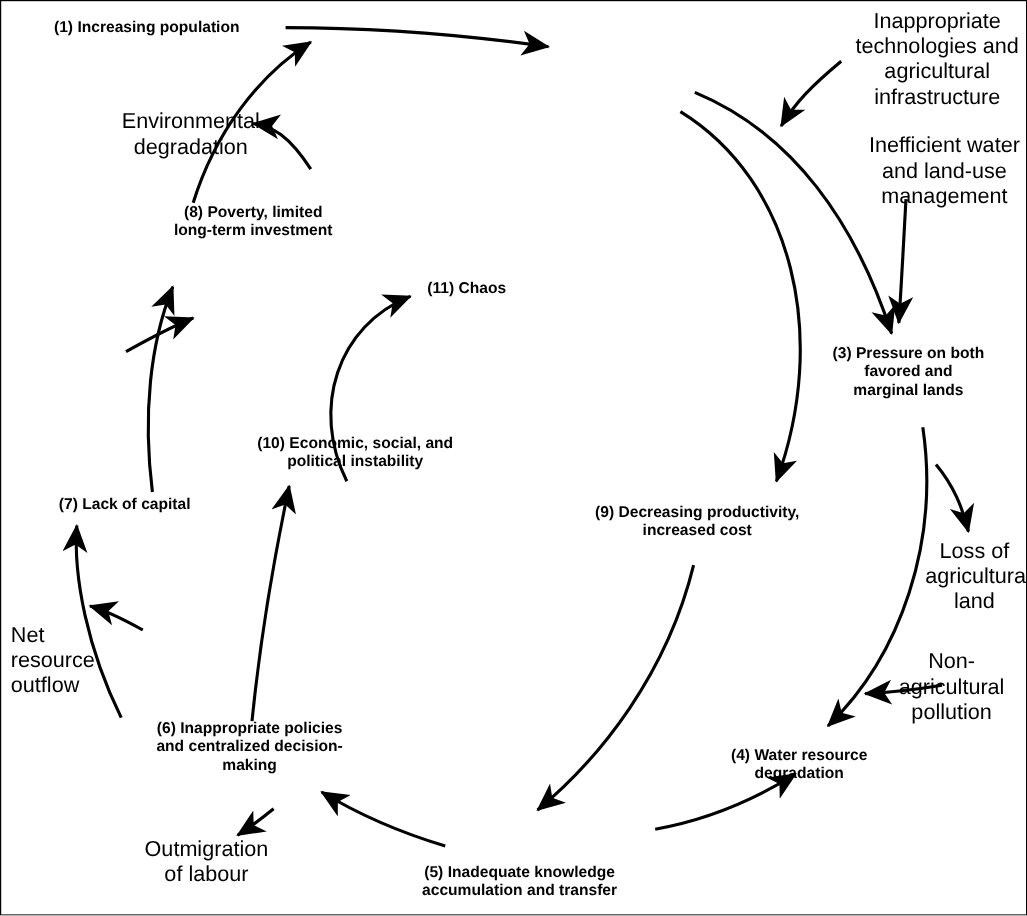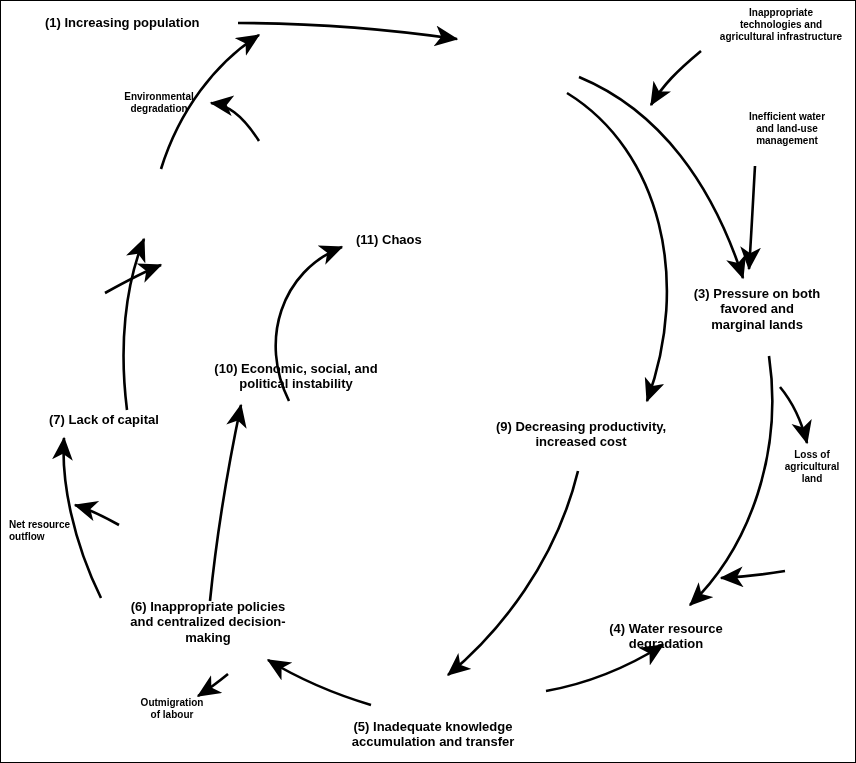--- a/index.html
+++ b/index.html
@@ -29,22 +29,22 @@
   .lbl {
     position: absolute;
     line-height: 1.18;
     white-space: pre-line;
   }
   .numbered {
     font-weight: bold;
     font-size: 13px;
   }
   .plain {
-    font-weight: bold;
-    font-size: 10px;
+    font-weight: normal;
+    font-size: 18px;
   }
   .c { text-align: center; }
   .l { text-align: left; }
 </style>
 </head>
 <body>
 
 <div id="canvas">
 
   <svg class="arcs" viewBox="0 0 856 763">
@@ -109,20 +109,22 @@
 
   <div class="lbl numbered c" style="left:312px; top:718px; width:240px;">(5) Inadequate knowledge
 accumulation and transfer</div>
 
   <div class="lbl numbered c" style="left:96px; top:598px; width:222px;">(6) Inappropriate policies
 and centralized decision-
 making</div>
 
   <div class="lbl numbered l" style="left:48px; top:411px;">(7) Lack of capital</div>
 
+  <div class="lbl numbered c" style="left:110px; top:168px; width:200px;">(8) Poverty, limited
+long-term investment</div>
 
   <div class="lbl numbered c" style="left:470px; top:418px; width:220px;">(9) Decreasing productivity,
 increased cost</div>
 
   <div class="lbl numbered c" style="left:185px; top:360px; width:220px;">(10) Economic, social, and
 political instability</div>
 
   <div class="lbl numbered l" style="left:355px; top:231px;">(11) Chaos</div>
 
   <div class="lbl plain c" style="left:704px; top:6px; width:152px;">Inappropriate
@@ -130,20 +132,22 @@
 agricultural infrastructure</div>
 
   <div class="lbl plain c" style="left:722px; top:110px; width:128px;">Inefficient water
 and land-use
 management</div>
 
   <div class="lbl plain c" style="left:770px; top:448px; width:82px;">Loss of
 agricultural
 land</div>
 
+  <div class="lbl plain c" style="left:732px; top:540px; width:120px;">Non-agricultural
+pollution</div>
 
   <div class="lbl plain c" style="left:116px; top:696px; width:110px;">Outmigration
 of labour</div>
 
   <div class="lbl plain l" style="left:8px; top:518px; width:96px;">Net resource
 outflow</div>
 
 
   <div class="lbl plain c" style="left:96px; top:90px; width:124px;">Environmental
 degradation</div>

